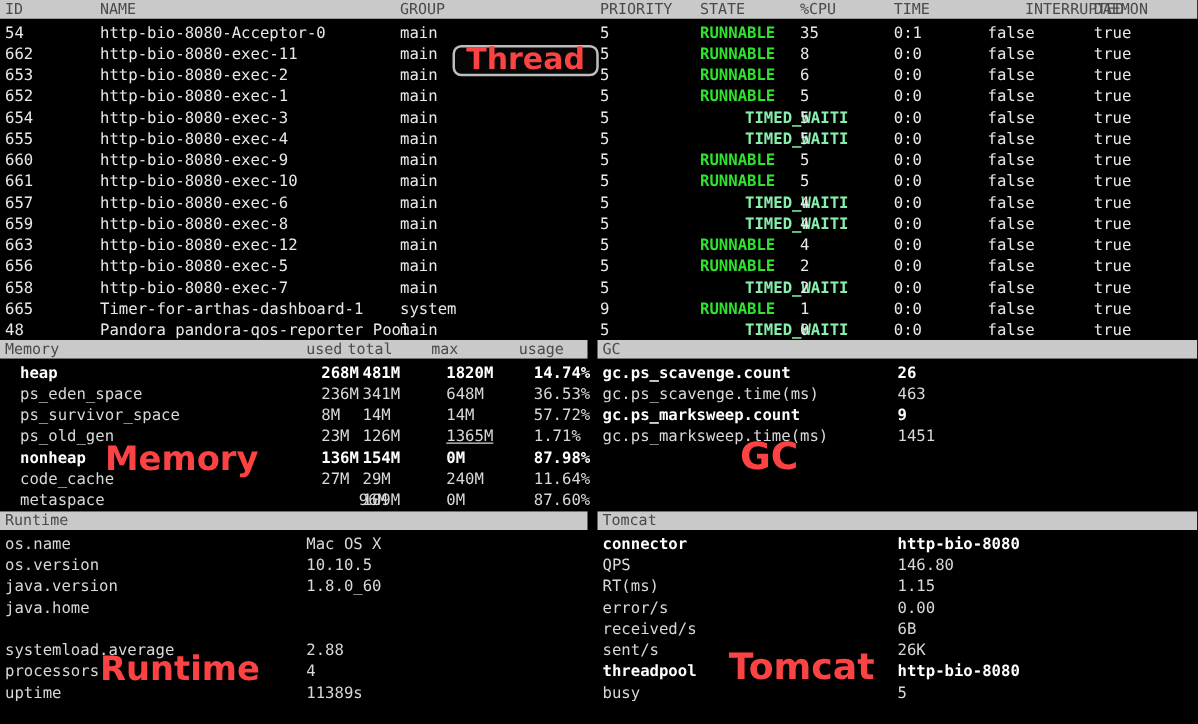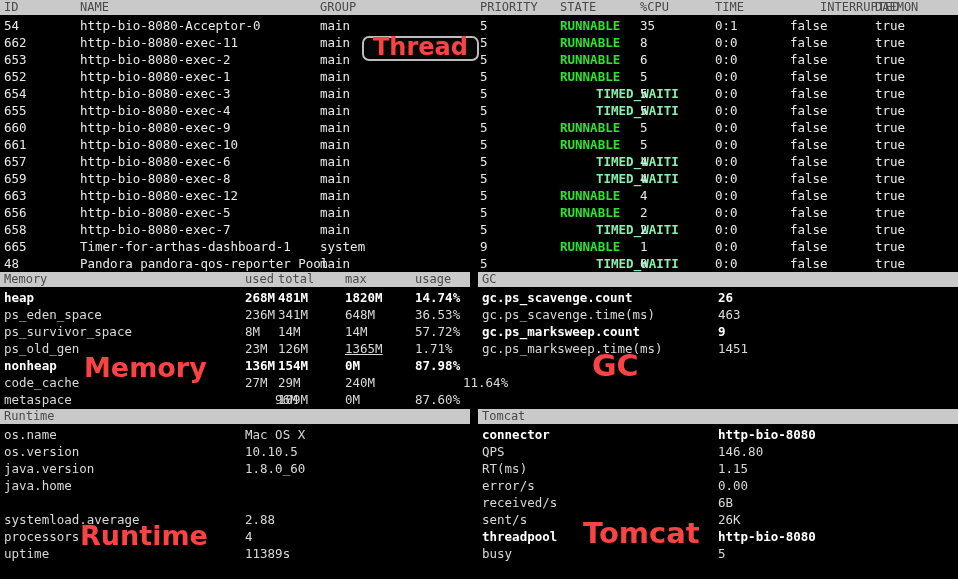--- a/index.html
+++ b/index.html
@@ -35,21 +35,21 @@
   .st-wait{color:#86efac;font-weight:bold;margin-left:36px;}
 
   
   .kvrow{position:absolute;height:17px;line-height:17px;white-space:pre;}
   .kvrow .k{position:absolute;left:0;top:0;white-space:pre;}
   .kvrow .v{position:absolute;top:0;white-space:pre;}
   .bold{font-weight:bold;color:#fff;}
   .plain{color:#d8d8d8;}
 
   
-  .memrow{position:absolute;left:0;width:470px;height:17px;line-height:17px;text-align:right;}
+  .memrow{position:absolute;left:12px;width:470px;height:17px;line-height:17px;text-align:right;}
   .memrow .c{position:absolute;top:0;white-space:pre;}
 
   
   .anno{
     position:absolute;
     color:#fc4343;
     font-family:"DejaVu Sans","Liberation Sans",sans-serif;
     font-weight:bold;
     white-space:nowrap;
     pointer-events:none;
@@ -145,21 +145,21 @@
         <span class="c bold" style="left: 245px;">136M</span>
         <span class="c bold" style="left: 278px;">154M</span>
         <span class="c bold" style="left: 345px;">0M</span>
         <span class="c bold" style="left: 415px;">87.98%</span>
       </div>
       <div class="memrow" style="top: 374px;">
         <span class="c plain" style="left: 4px;">code_cache</span>
         <span class="c plain" style="left: 245px;">27M</span>
         <span class="c plain" style="left: 278px;">29M</span>
         <span class="c plain" style="left: 345px;">240M</span>
-        <span class="c plain" style="left: 415px; margin-left: 48px;">11.64%</span>
+        <span class="c plain" style="left: 415px;">11.64%</span>
       </div>
       <div class="memrow" style="top: 391px;">
         <span class="c plain" style="left: 4px;">metaspace</span>
         <span class="c plain" style="left: 245px; margin-left: 30px;">96M</span>
         <span class="c plain" style="left: 278px;">109M</span>
         <span class="c plain" style="left: 345px;">0M</span>
         <span class="c plain" style="left: 415px;">87.60%</span>
       </div>
     </div>
   <div id="gc-rows">

